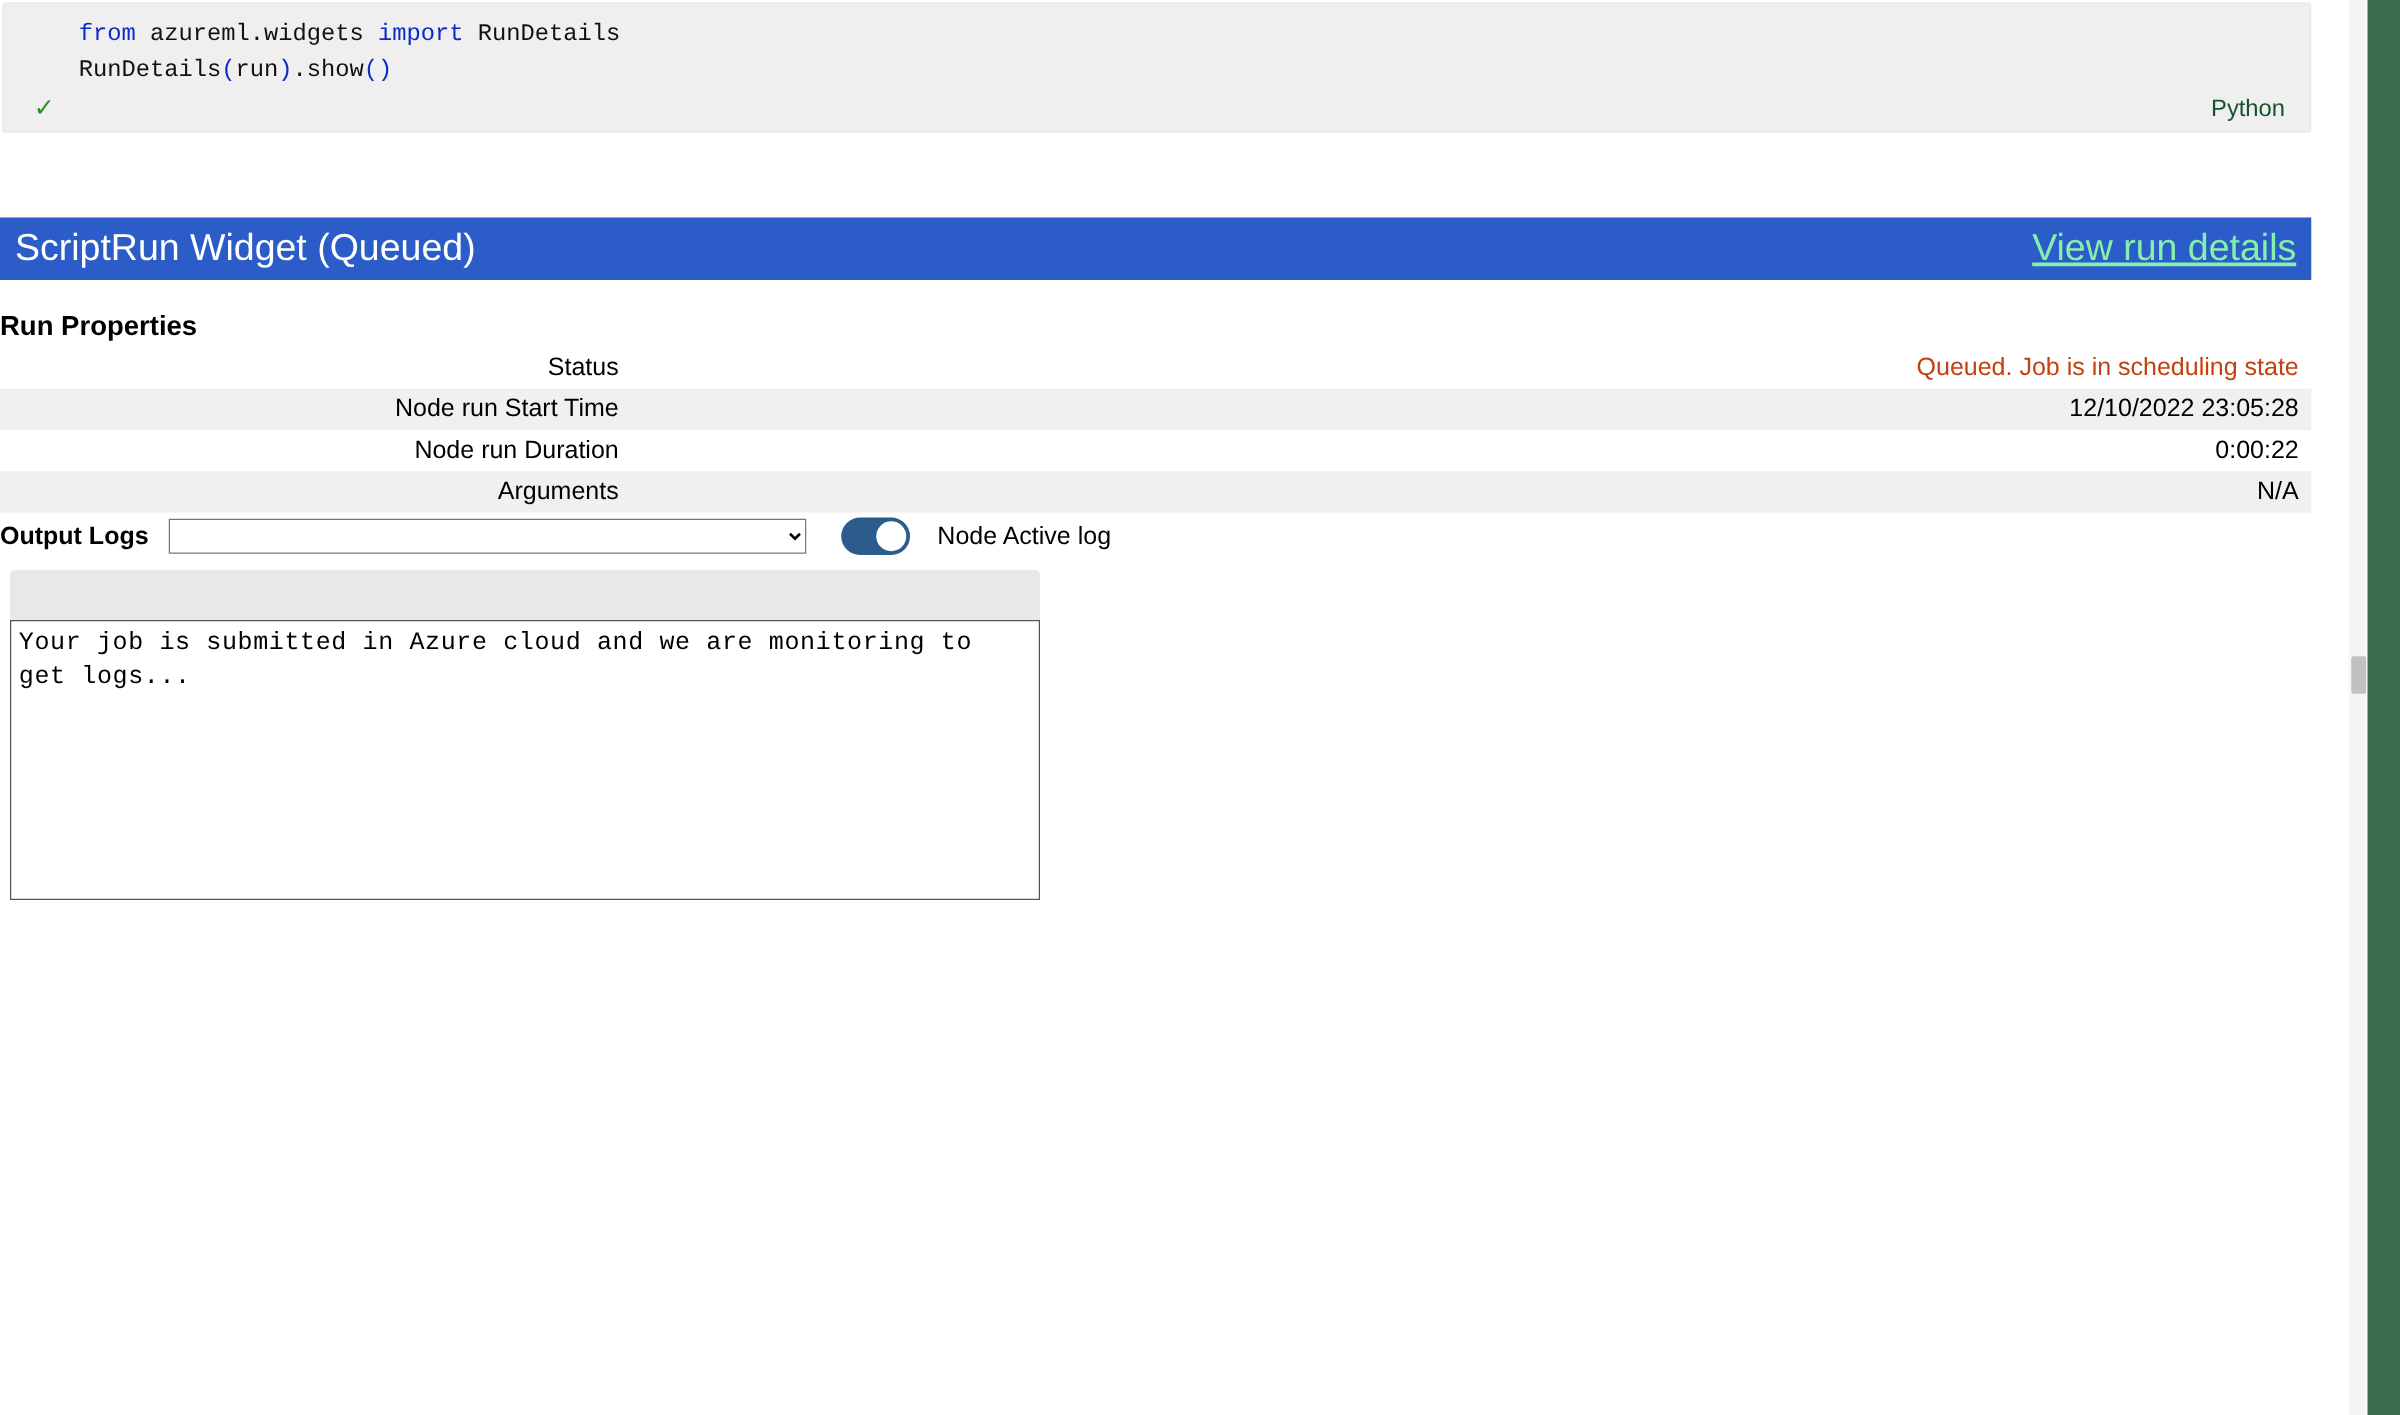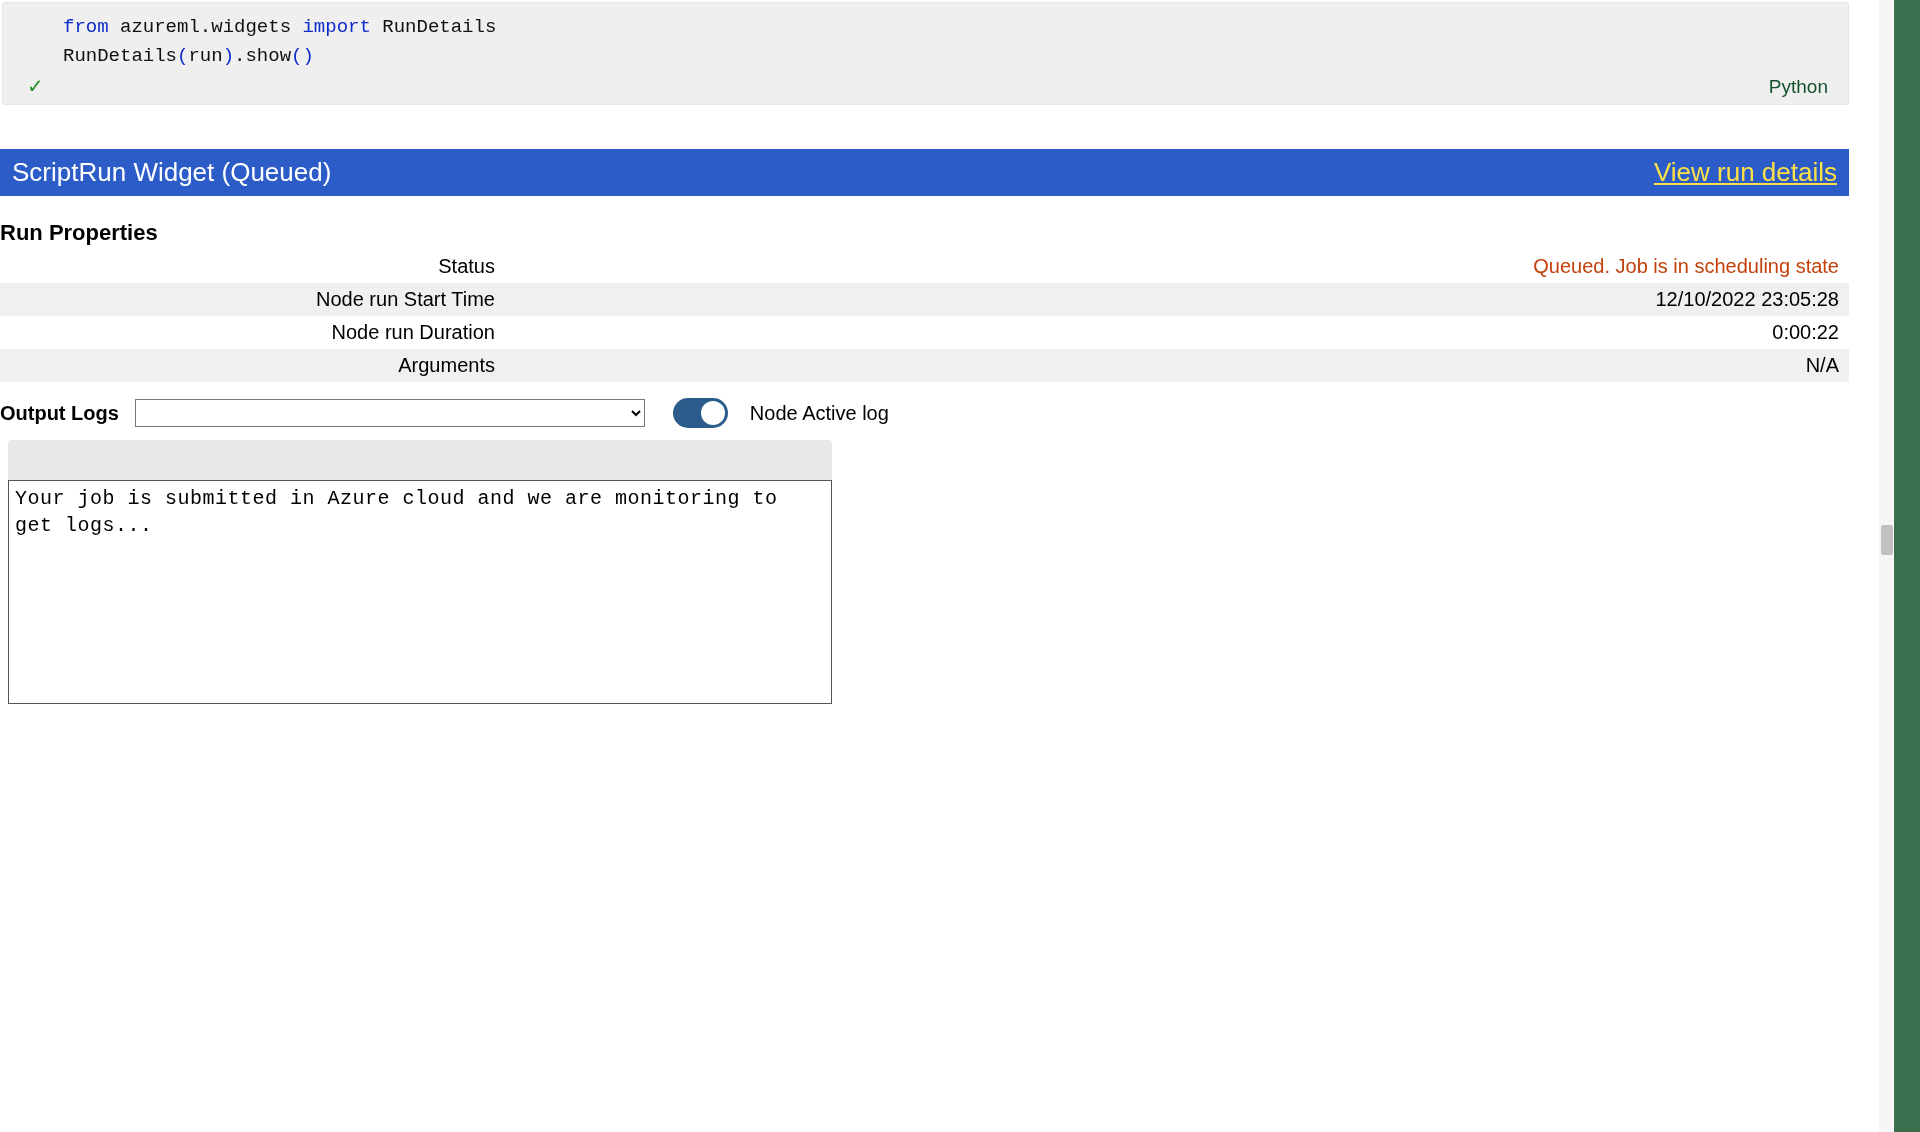--- a/index.html
+++ b/index.html
@@ -79,25 +79,25 @@
     }
 
     
     .widget-header {
       background: #2b5cc7;
       color: #fff;
       display: flex;
       justify-content: space-between;
       align-items: center;
       padding: 8px 12px;
-      margin: 42px 45px 0 0;
-      font-size: 26px;
+      margin: 66px 45px 0 0;
+      font-size: 30px;
     }
     .widget-header a {
-      color: #fde047;
+      color: #86efac;
       text-decoration: underline;
       cursor: pointer;
     }
 
     .section-title {
       font-weight: 600;
       padding: 24px 0 4px 0;
       font-size: 22px;
     }
 
@@ -121,21 +121,21 @@
       padding: 5px 10px 5px 8px;
       width: 630px;
       font-size: 20px;
     }
     .status-val { color: #c2410c; }
 
     .logs-row {
       display: flex;
       align-items: center;
       gap: 16px;
-      margin-top: 16px;
+      margin-top: 4px;
     }
     .logs-label {
       font-weight: 600;
       font-size: 20px;
     }
     .logs-select {
       width: 510px;
       height: 28px;
       border: 1px solid #777;
       background: #fff;

